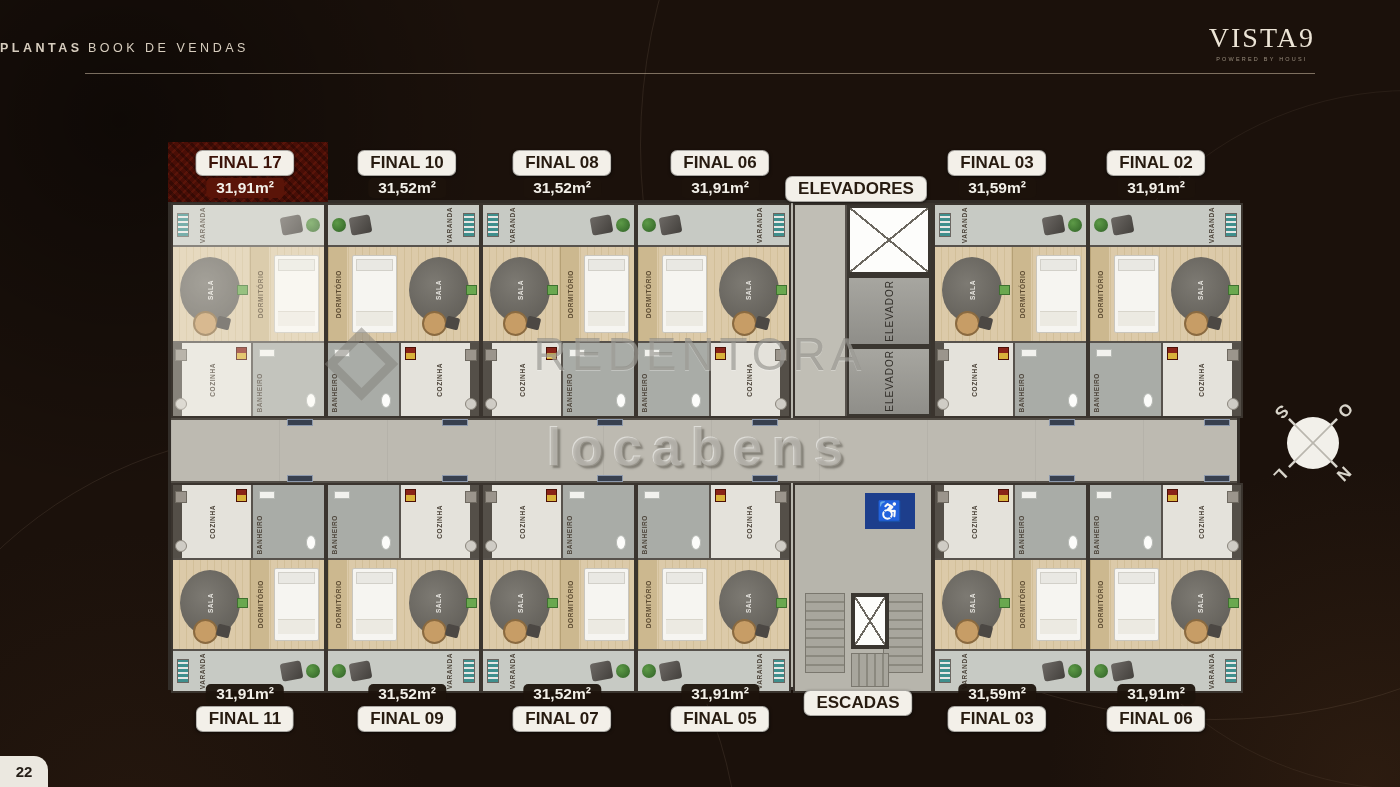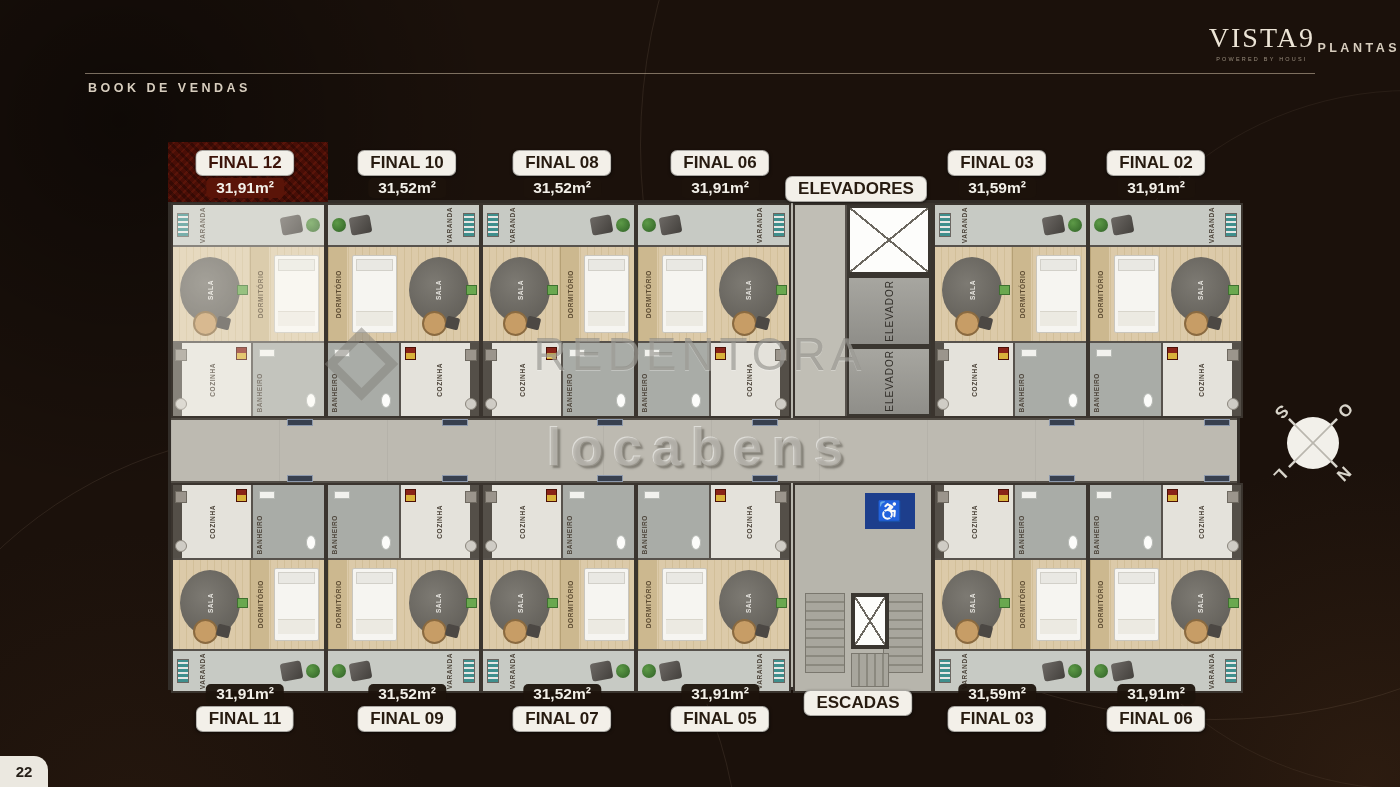--- a/index.html
+++ b/index.html
@@ -14,22 +14,22 @@
            background:radial-gradient(circle,rgba(0,0,0,.45),transparent 70%);}
   .blob.b3{left:-180px;top:520px;width:620px;height:620px;
            background:radial-gradient(circle,rgba(58,36,20,.30),transparent 68%);}
   .ring{position:absolute;border:1px solid rgba(222,200,170,.10);border-radius:50%;pointer-events:none;}
   .ring.r1{left:640px;top:-430px;width:1150px;height:1150px;}
   .ring.r2{left:-140px;top:430px;width:880px;height:880px;}
   .ring.r3{left:1060px;top:90px;width:700px;height:700px;border-color:rgba(222,200,170,.07);}
 
   
   .hdr-left{position:absolute;left:88px;top:41px;font-size:12.5px;letter-spacing:3.5px;
-            color:#d7cdbe;font-weight:700;margin-top:40px;}
-  .hdr-center{position:absolute;left:0;right:0;top:41px;text-align:right;font-size:12.5px;
+            color:#d7cdbe;font-weight:400;}
+  .hdr-center{position:absolute;left:0;right:0;top:41px;text-align:left;font-size:12.5px;
               letter-spacing:3.5px;color:#d7cdbe;font-weight:700;}
   .hdr-line{position:absolute;left:85px;right:85px;top:73px;height:1px;
             background:rgba(208,192,168,.55);}
   .logo{position:absolute;right:85px;top:22px;text-align:center;}
   .logo-name{font-family:"Liberation Serif",serif;font-size:28px;letter-spacing:2px;
              color:#ece4d6;}
   .logo-tag{font-size:5.5px;letter-spacing:2.2px;color:#9a8e7e;margin-top:2px;}
   .page-title{position:absolute;left:0;right:0;top:87px;text-align:center;font-size:29px;
               color:#7a746b;letter-spacing:1px;}
 
@@ -691,21 +691,21 @@
 
   <div class="wm-red">
     <div class="wm-diamond"></div>
     <div class="l2">REDENTORA</div>
   </div>
   <div class="wm-loca">locabens</div>
 
   <div class="hl-patch"></div>
   <div id="tabs-layer">
       <div class="tab-group hl" style="left: 245px; top: 150px;">
-        <div class="name-tab">FINAL 12</div>
+        <div class="name-tab">FINAL 17</div>
         <div class="area-tab">31,91m²</div>
       </div>
       <div class="tab-group" style="left: 407px; top: 150px;">
         <div class="name-tab">FINAL 10</div>
         <div class="area-tab">31,52m²</div>
       </div>
       <div class="tab-group" style="left: 562px; top: 150px;">
         <div class="name-tab">FINAL 08</div>
         <div class="area-tab">31,52m²</div>
       </div>

